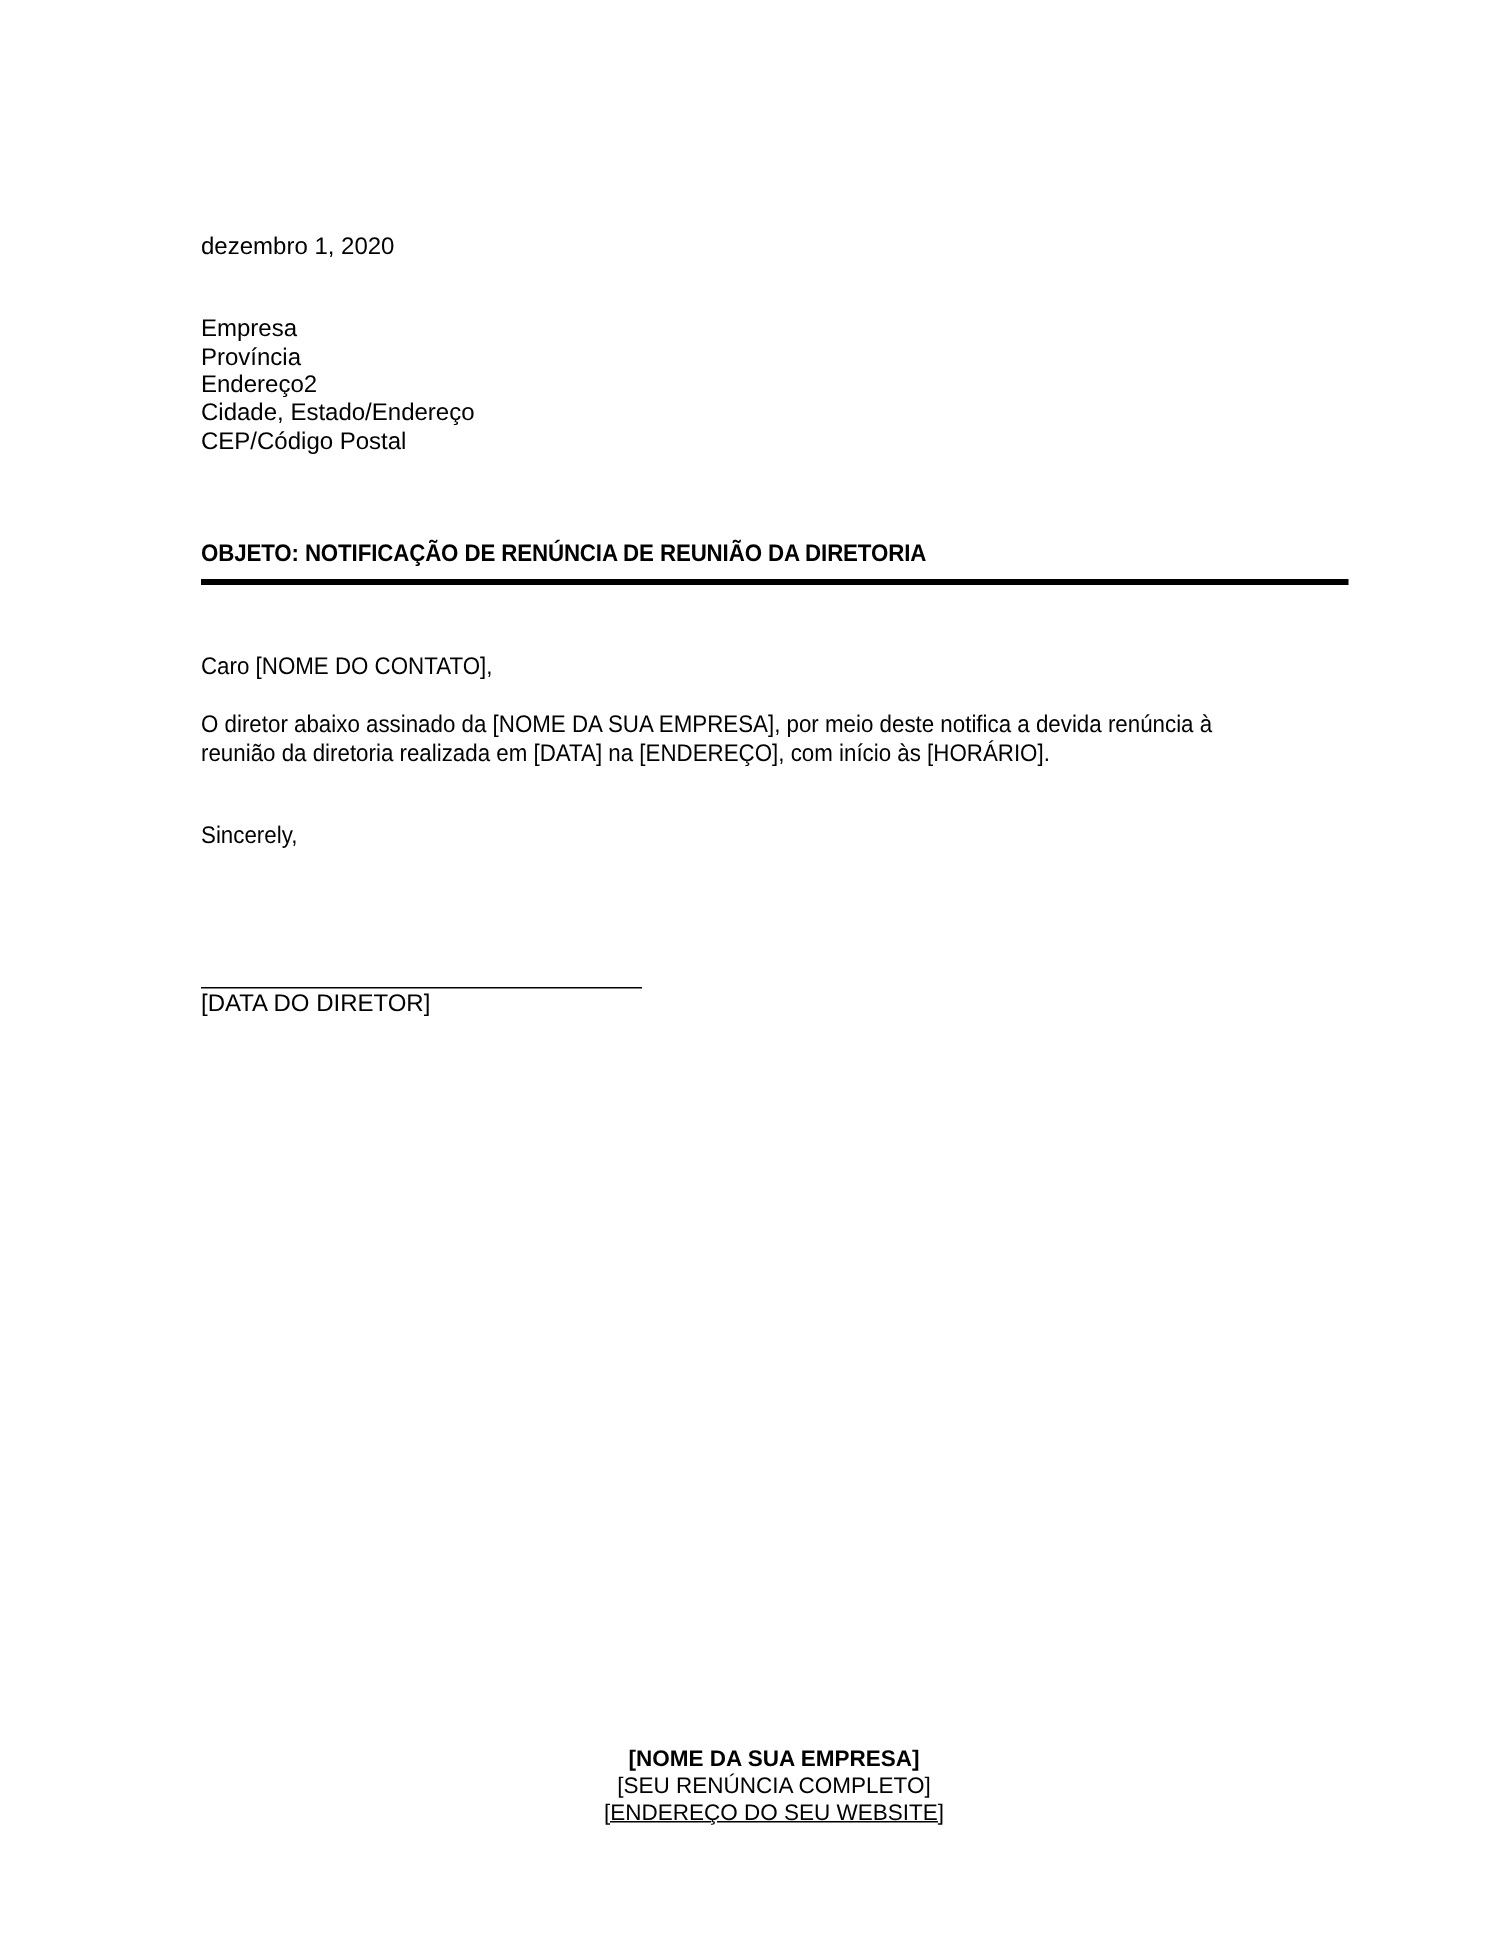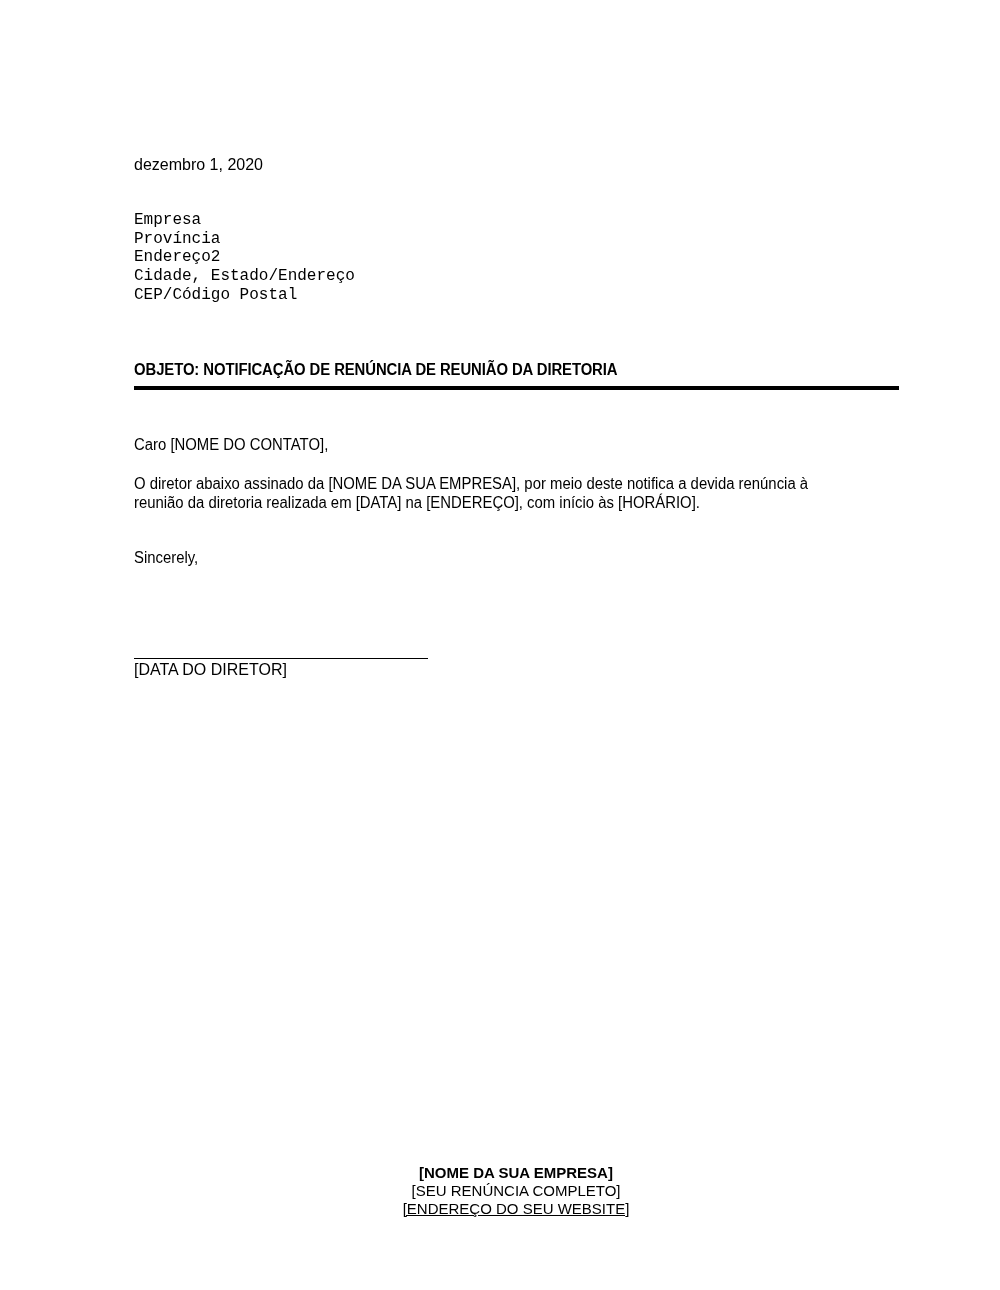--- a/index.html
+++ b/index.html
@@ -17,21 +17,21 @@
       overflow: hidden;
     }
     .page {
       position: absolute;
       left: 16px; top: 0;
       width: 1000px; height: 1290px;
       background: #ffffff;
     }
     .abs { position: absolute; white-space: nowrap; }
     .date { left: 118px; top: 155px; line-height: 19px; }
-    .recipient { left: 118px; top: 211px; line-height: 18.7px; font-family: Liberation Mono, monospace; }
+    .recipient { left: 118px; top: 211px; line-height: 18.7px; }
     .recipient div { white-space: nowrap; }
     .subject {
       left: 118px; top: 361px;
       font-weight: bold; font-size: 16px;
       letter-spacing: -0.1px;
       transform: scaleX(0.93);
       transform-origin: left;
     }
     .rule {
       position: absolute;

